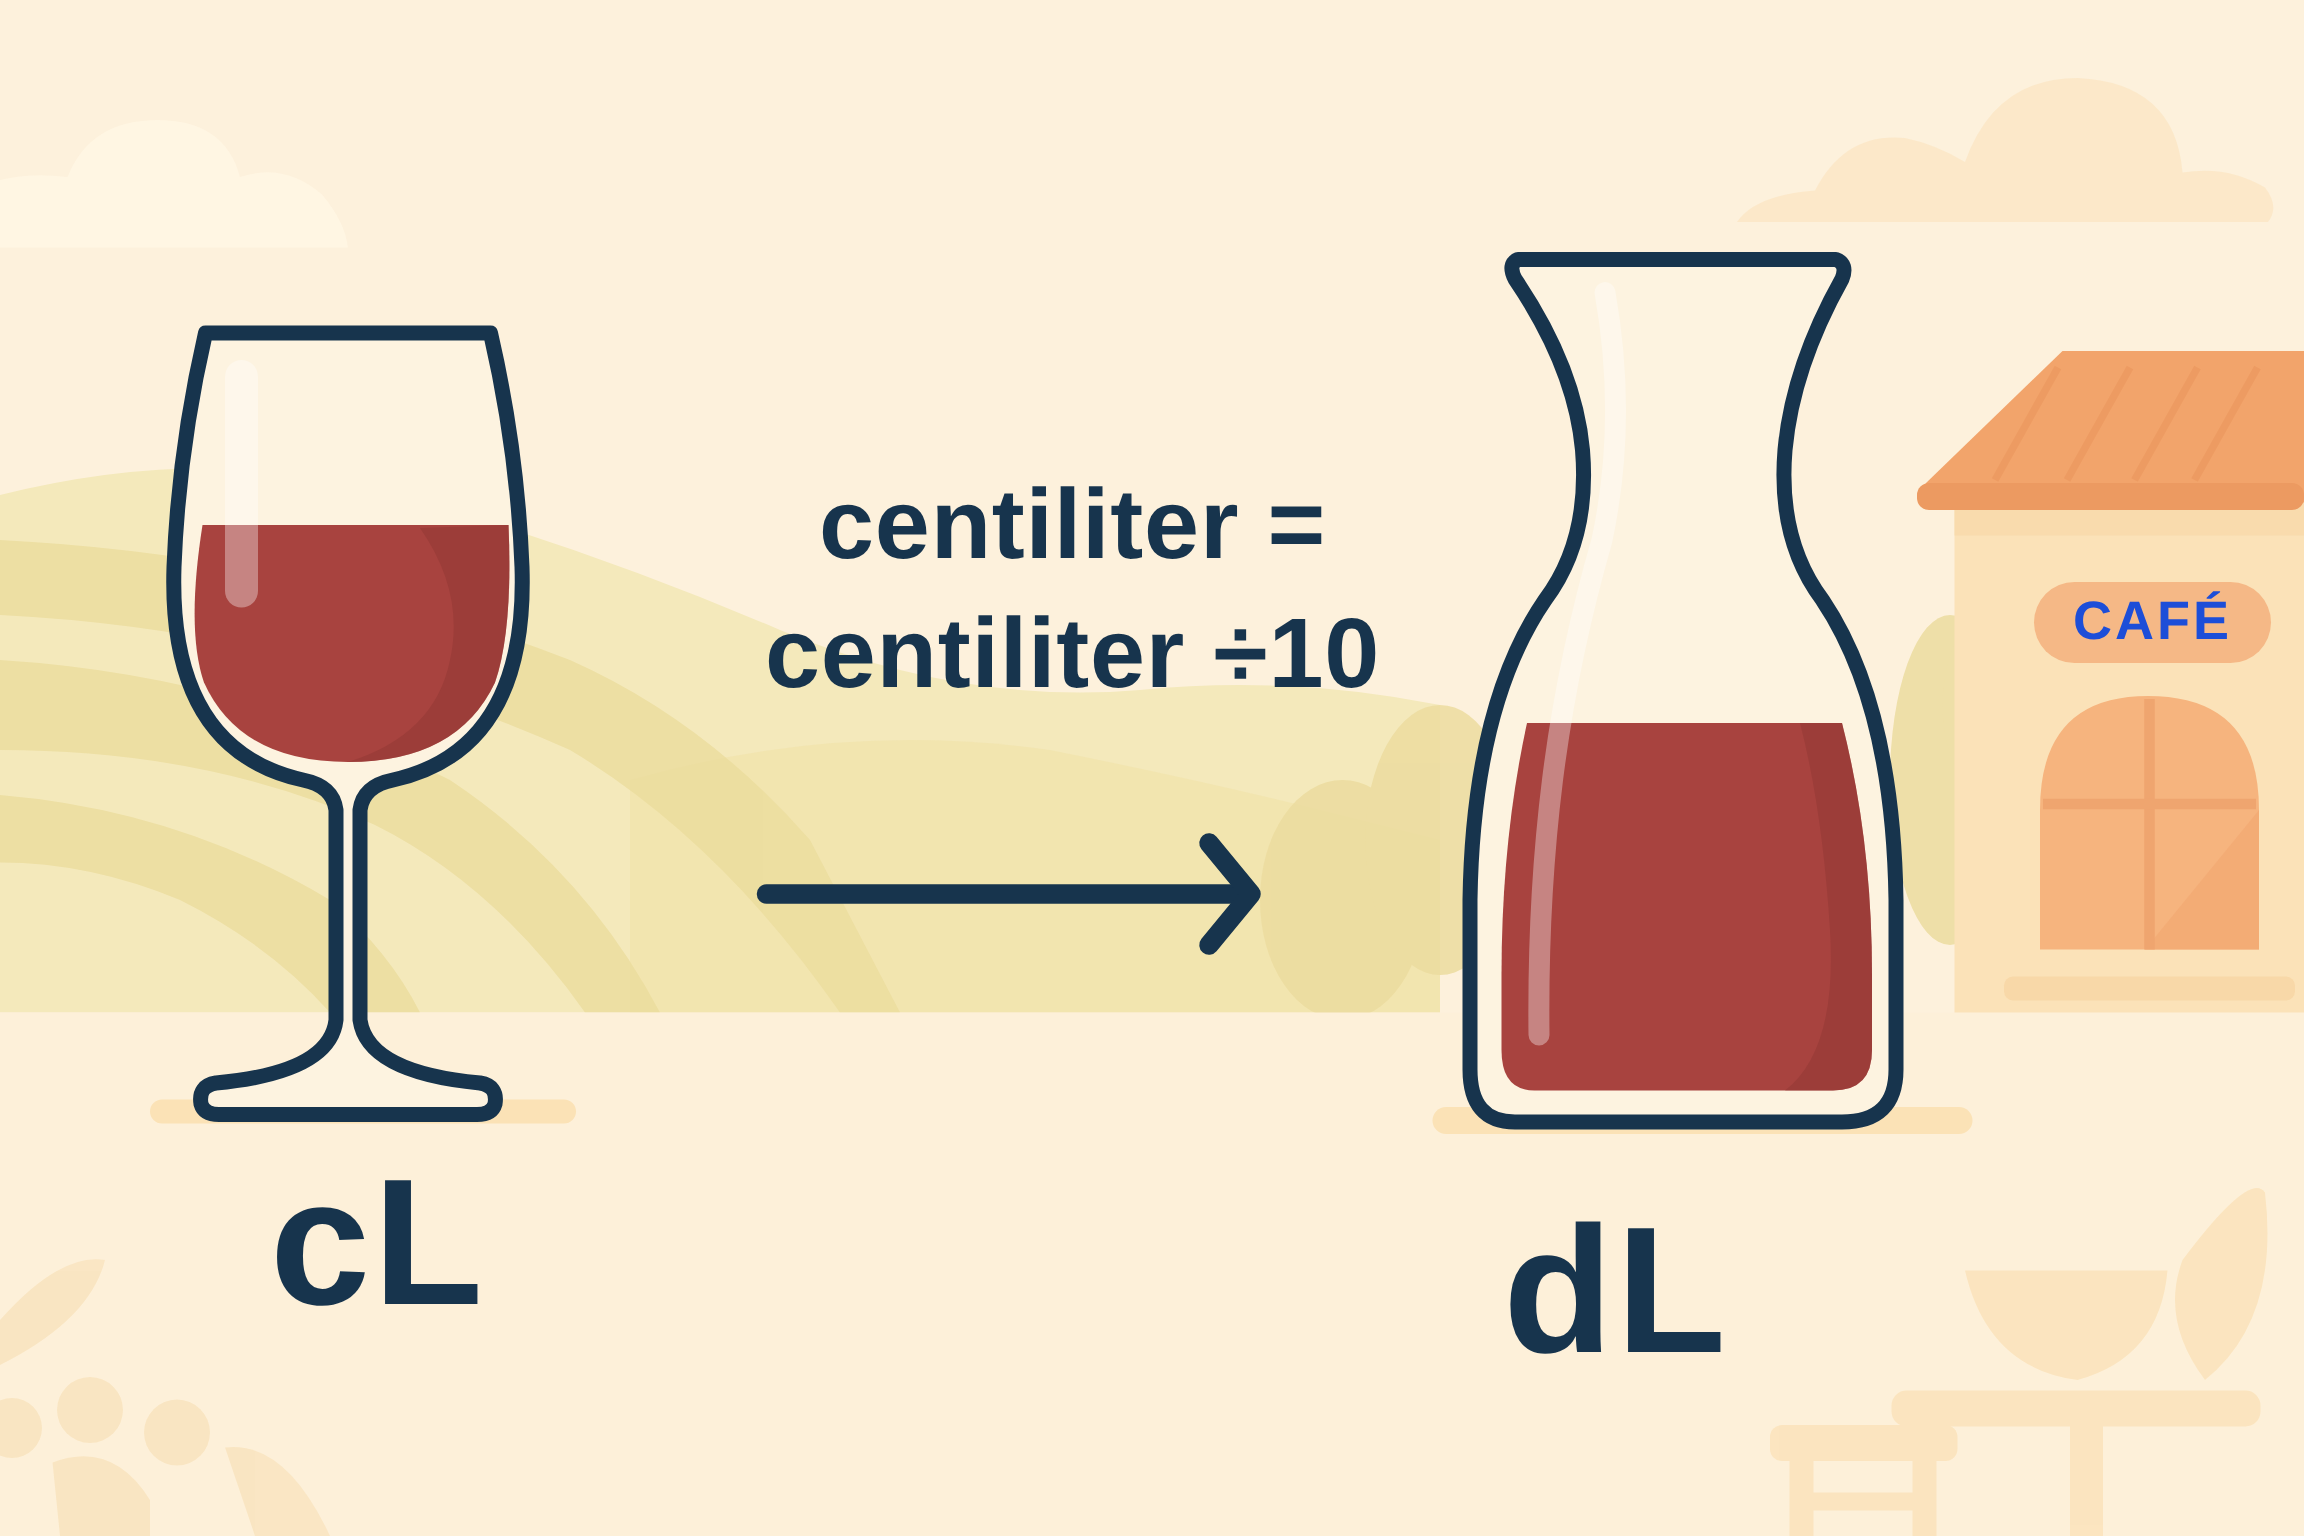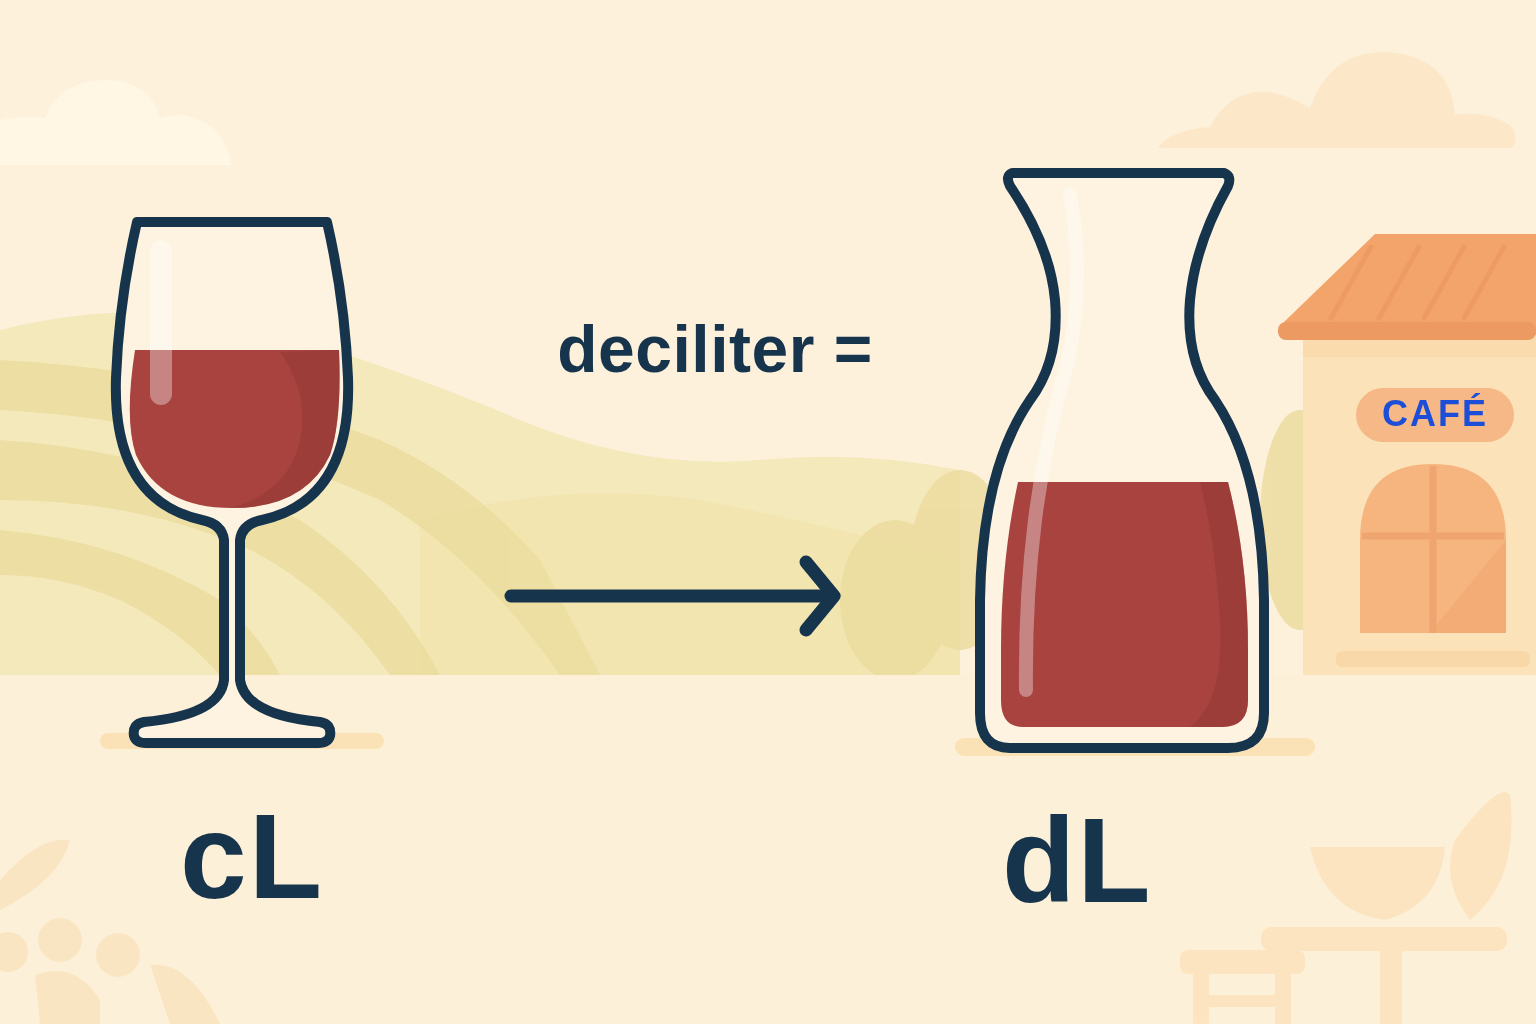--- a/index.html
+++ b/index.html
@@ -13,21 +13,21 @@
   .formula {
     position: absolute; left: 470px; top: 306px; width: 490px;
     text-align: center; color: #17344d; font-weight: 700;
     font-size: 66px; line-height: 86px; letter-spacing: 0.5px;
   }
   .formula div { white-space: nowrap; }
   .unit-label {
     position: absolute; color: #17344d; font-weight: 700;
     font-size: 120px; line-height: 120px; letter-spacing: 2px;
   }
-  .label-cl { left: 180px; top: 796px; text-align: center; }
+  .label-cl { left: 180px; top: 768px; text-align: center; }
   .label-dl { left: 1002px; top: 800px; }
   .cafe-sign-text {
     position: absolute; left: 1356px; top: 388px; width: 158px;
     text-align: center; color: #1d4ed8; font-weight: 700;
     font-size: 36px; line-height: 52px; letter-spacing: 2px;
   }
 </style>
 </head>
 <body>
 
@@ -116,18 +116,19 @@
 
   <g>
     <path d="M1012 173 L1224 173 Q1232 176 1228 186 Q1195 245 1190 300 Q1185 360 1215 400 Q1262 470 1264 600 L1264 713 Q1264 748 1228 748 L1010 748 Q980 748 980 713 L980 600 Q982 470 1030 400 Q1060 360 1055 300 Q1050 245 1010 186 Q1005 176 1012 173 Z" fill="#fdf3e0" stroke="#17344d" stroke-width="10" stroke-linejoin="round"></path>
     <path d="M1018 482 L1228 482 Q1248 560 1248 650 L1248 700 Q1248 727 1222 727 L1023 727 Q1001 727 1001 700 L1001 650 Q1001 560 1018 482 Z" fill="#a8433f"></path>
     <path d="M1200 482 L1228 482 Q1248 560 1248 650 L1248 700 Q1248 727 1222 727 L1190 727 Q1225 700 1220 620 Q1215 540 1200 482 Z" fill="#8f3734" opacity="0.5"></path>
     <path d="M1070 195 Q1085 280 1068 360 Q1045 440 1035 520 Q1025 600 1026 690" stroke="#ffffff" stroke-width="14" stroke-linecap="round" fill="none" opacity="0.35"></path>
   </g>
 </svg>
 
 <div class="formula">
-  <div>deciliter =</div>
+  <div>centiliter =</div>
+  <div>centiliter ÷10</div>
 </div>
 
 <div class="unit-label label-cl">cL</div>
 <div class="unit-label label-dl">dL</div>
 <div class="cafe-sign-text">CAFÉ</div>
 
 </body></html>

